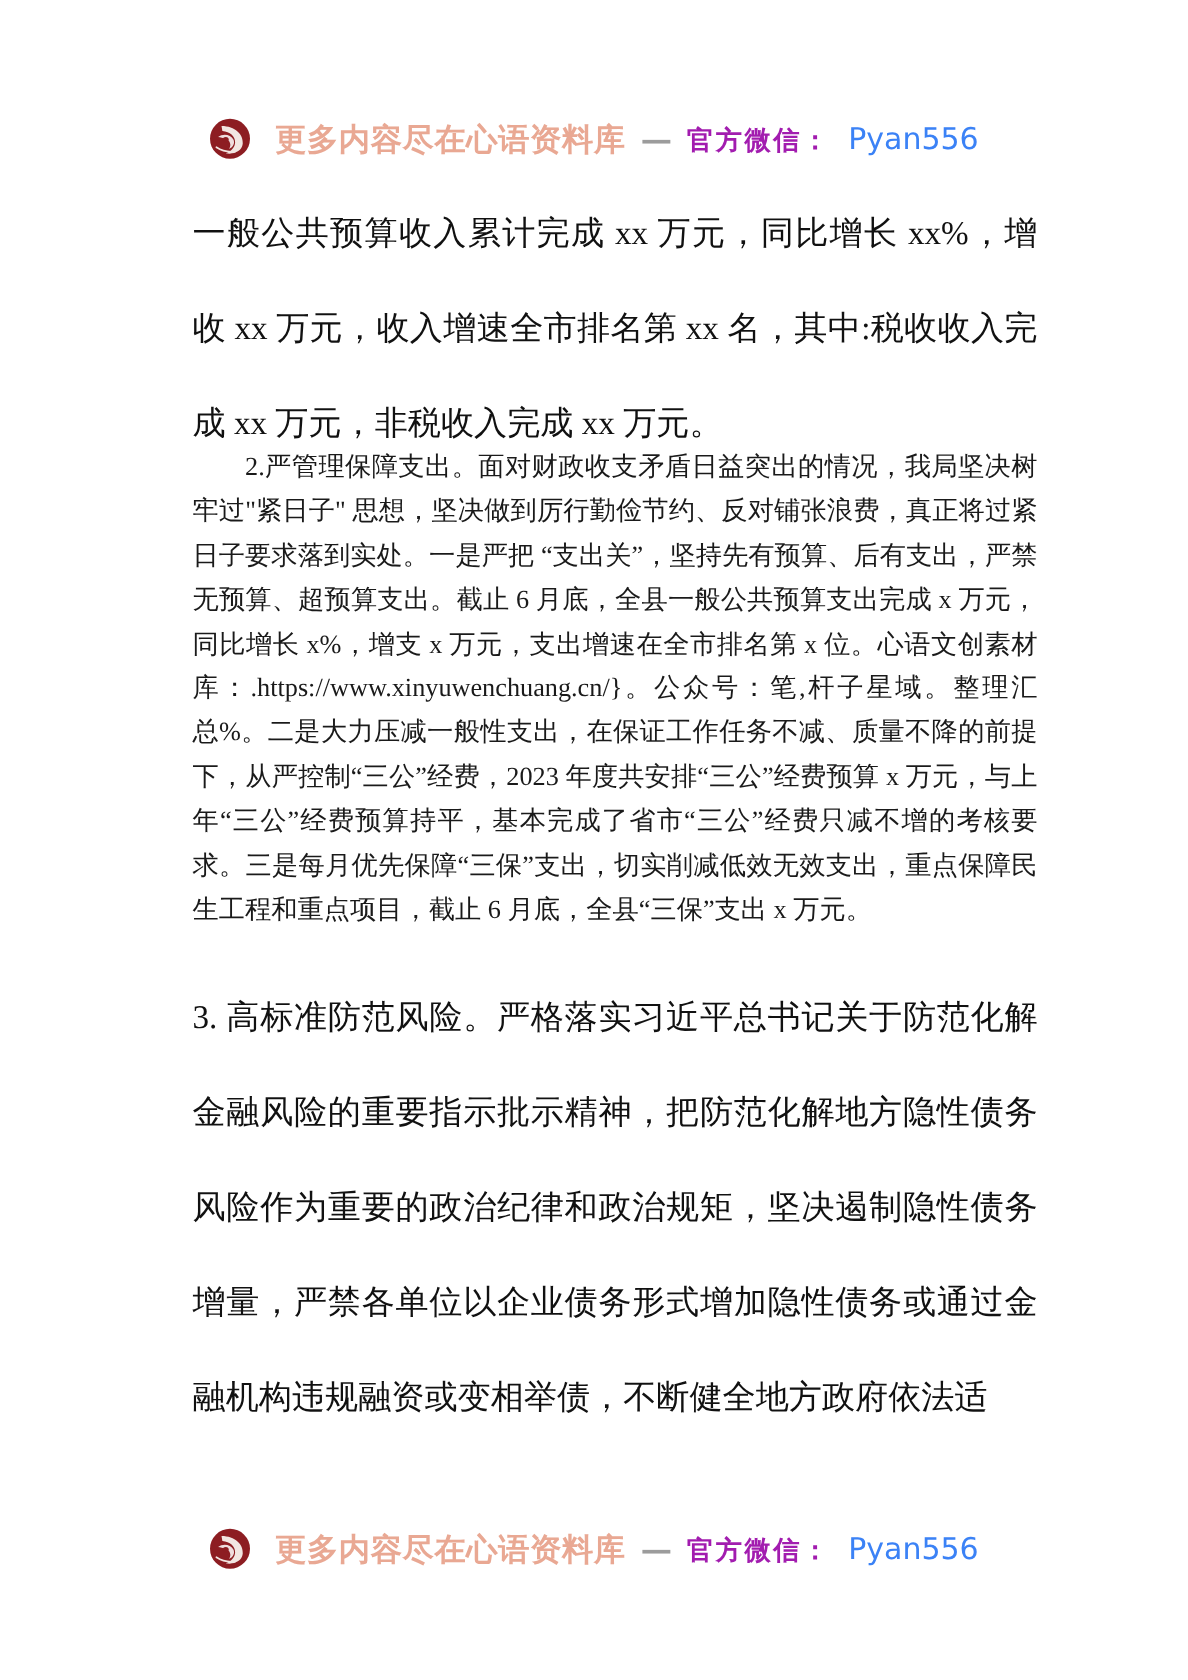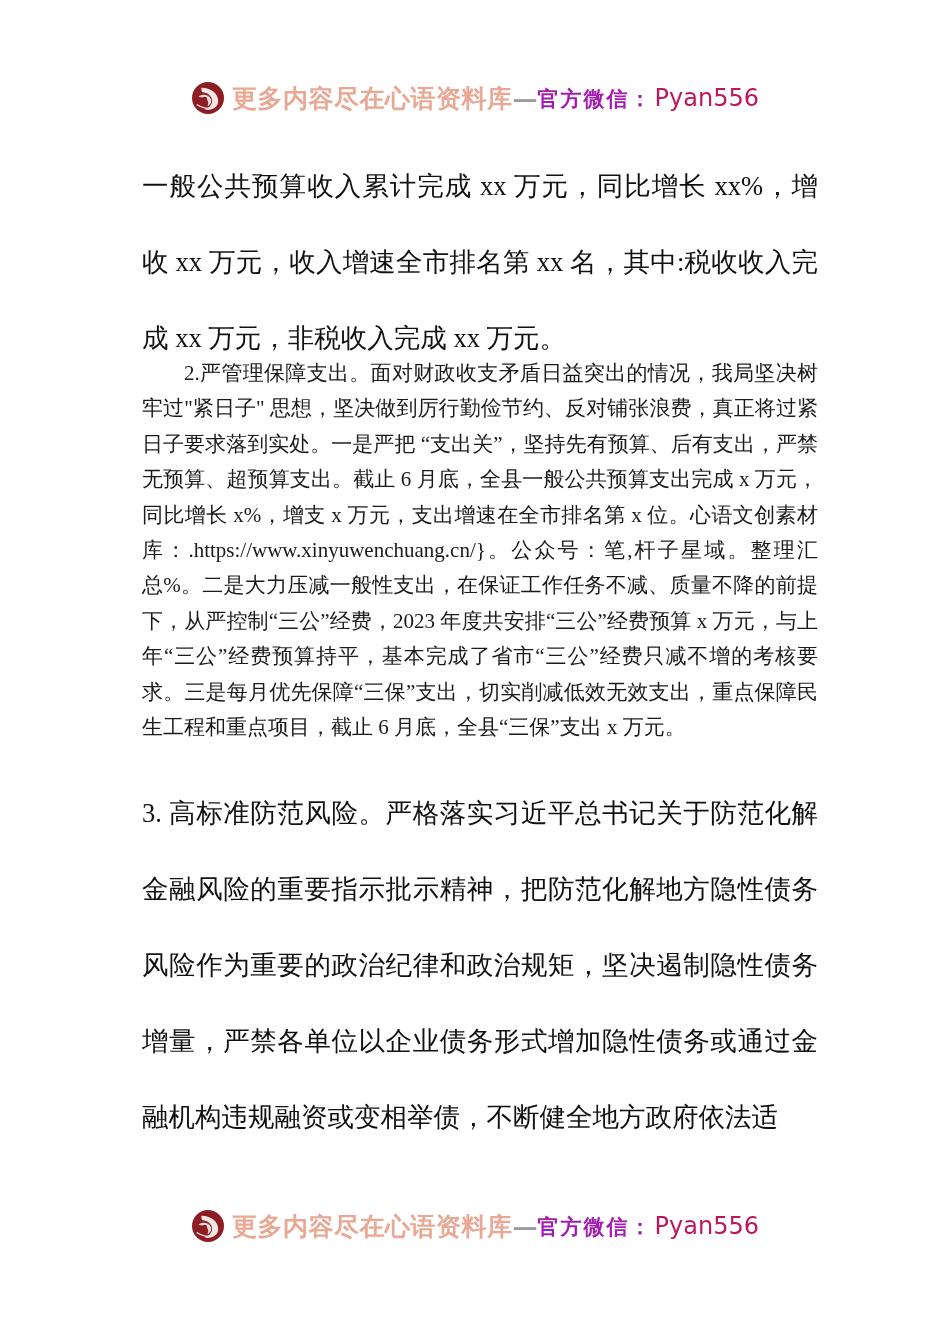--- a/index.html
+++ b/index.html
@@ -22,23 +22,24 @@
   }
 
   
   .watermark {
     position: absolute;
     left: 0;
     width: 950px;
     display: flex;
     align-items: center;
     justify-content: center;
-    gap: 0;
+    gap: 12px;
     white-space: nowrap;
     user-select: none;
+    margin-top: 13px;
   }
   .watermark.top { top: 81px; }
   .watermark.bottom { top: 1209px; }
 
   .wm-logo {
     width: 34px;
     height: 34px;
     margin-right: 7px;
     flex: 0 0 auto;
     display: block;
@@ -65,29 +66,29 @@
     font-weight: 700;
     letter-spacing: 2px;
     color: #a21caf;
     line-height: 1;
   }
   .wm-id {
     font-family: "DejaVu Sans", "Liberation Sans", sans-serif;
     font-size: 24px;
     font-weight: 400;
     letter-spacing: 0px;
-    color: #be185d;
+    color: #3b82f6;
     line-height: 1;
     margin-left: 2px;
   }
 
   
   .block {
     position: absolute;
-    left: 142px;
+    left: 154px;
     width: 676px;
   }
 
   
   .para-loose {
     font-size: 26.5px;
     line-height: 76px;
     text-align: justify;
     text-justify: inter-ideograph;
     color: #111111;

